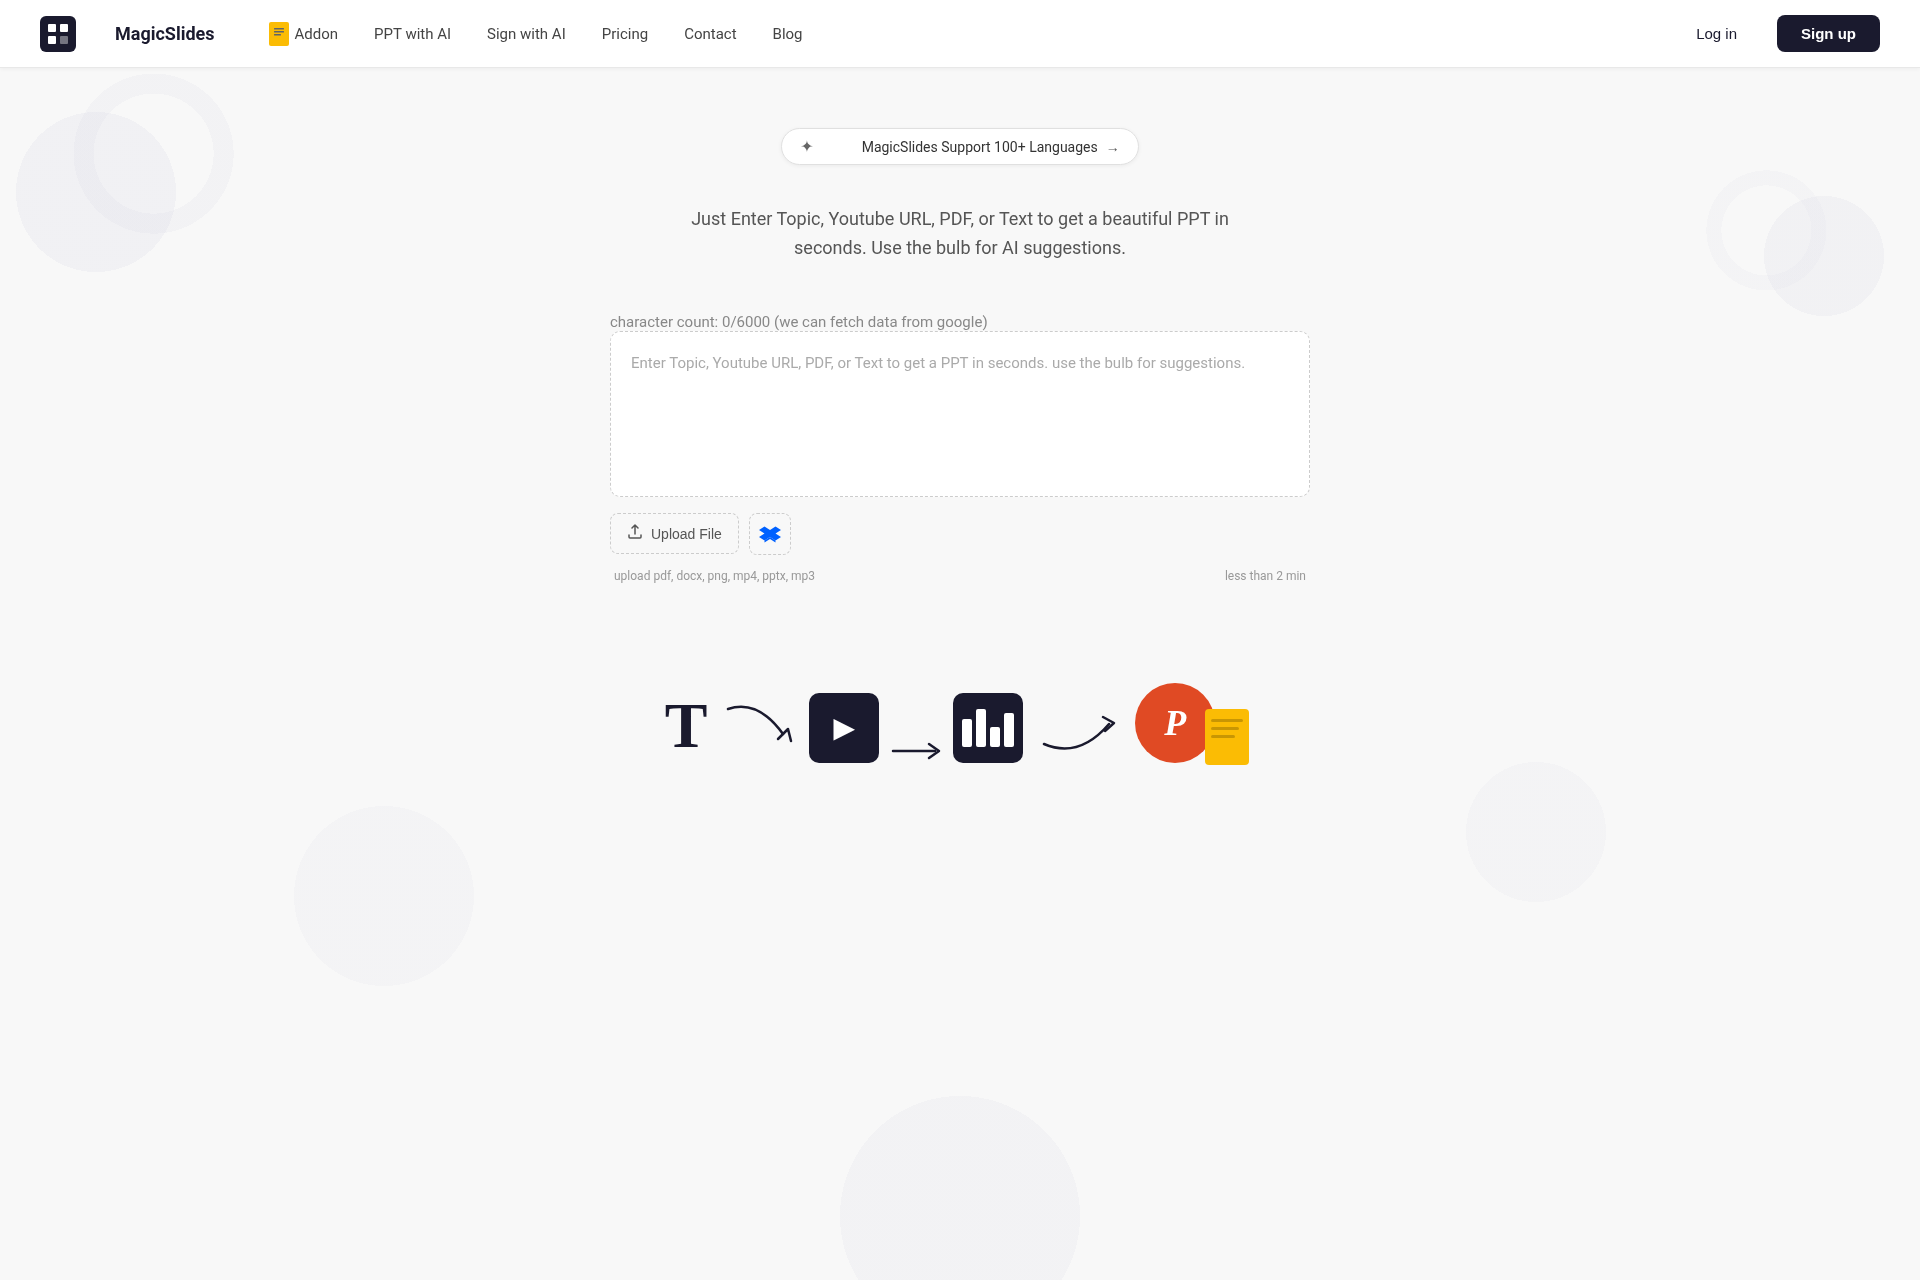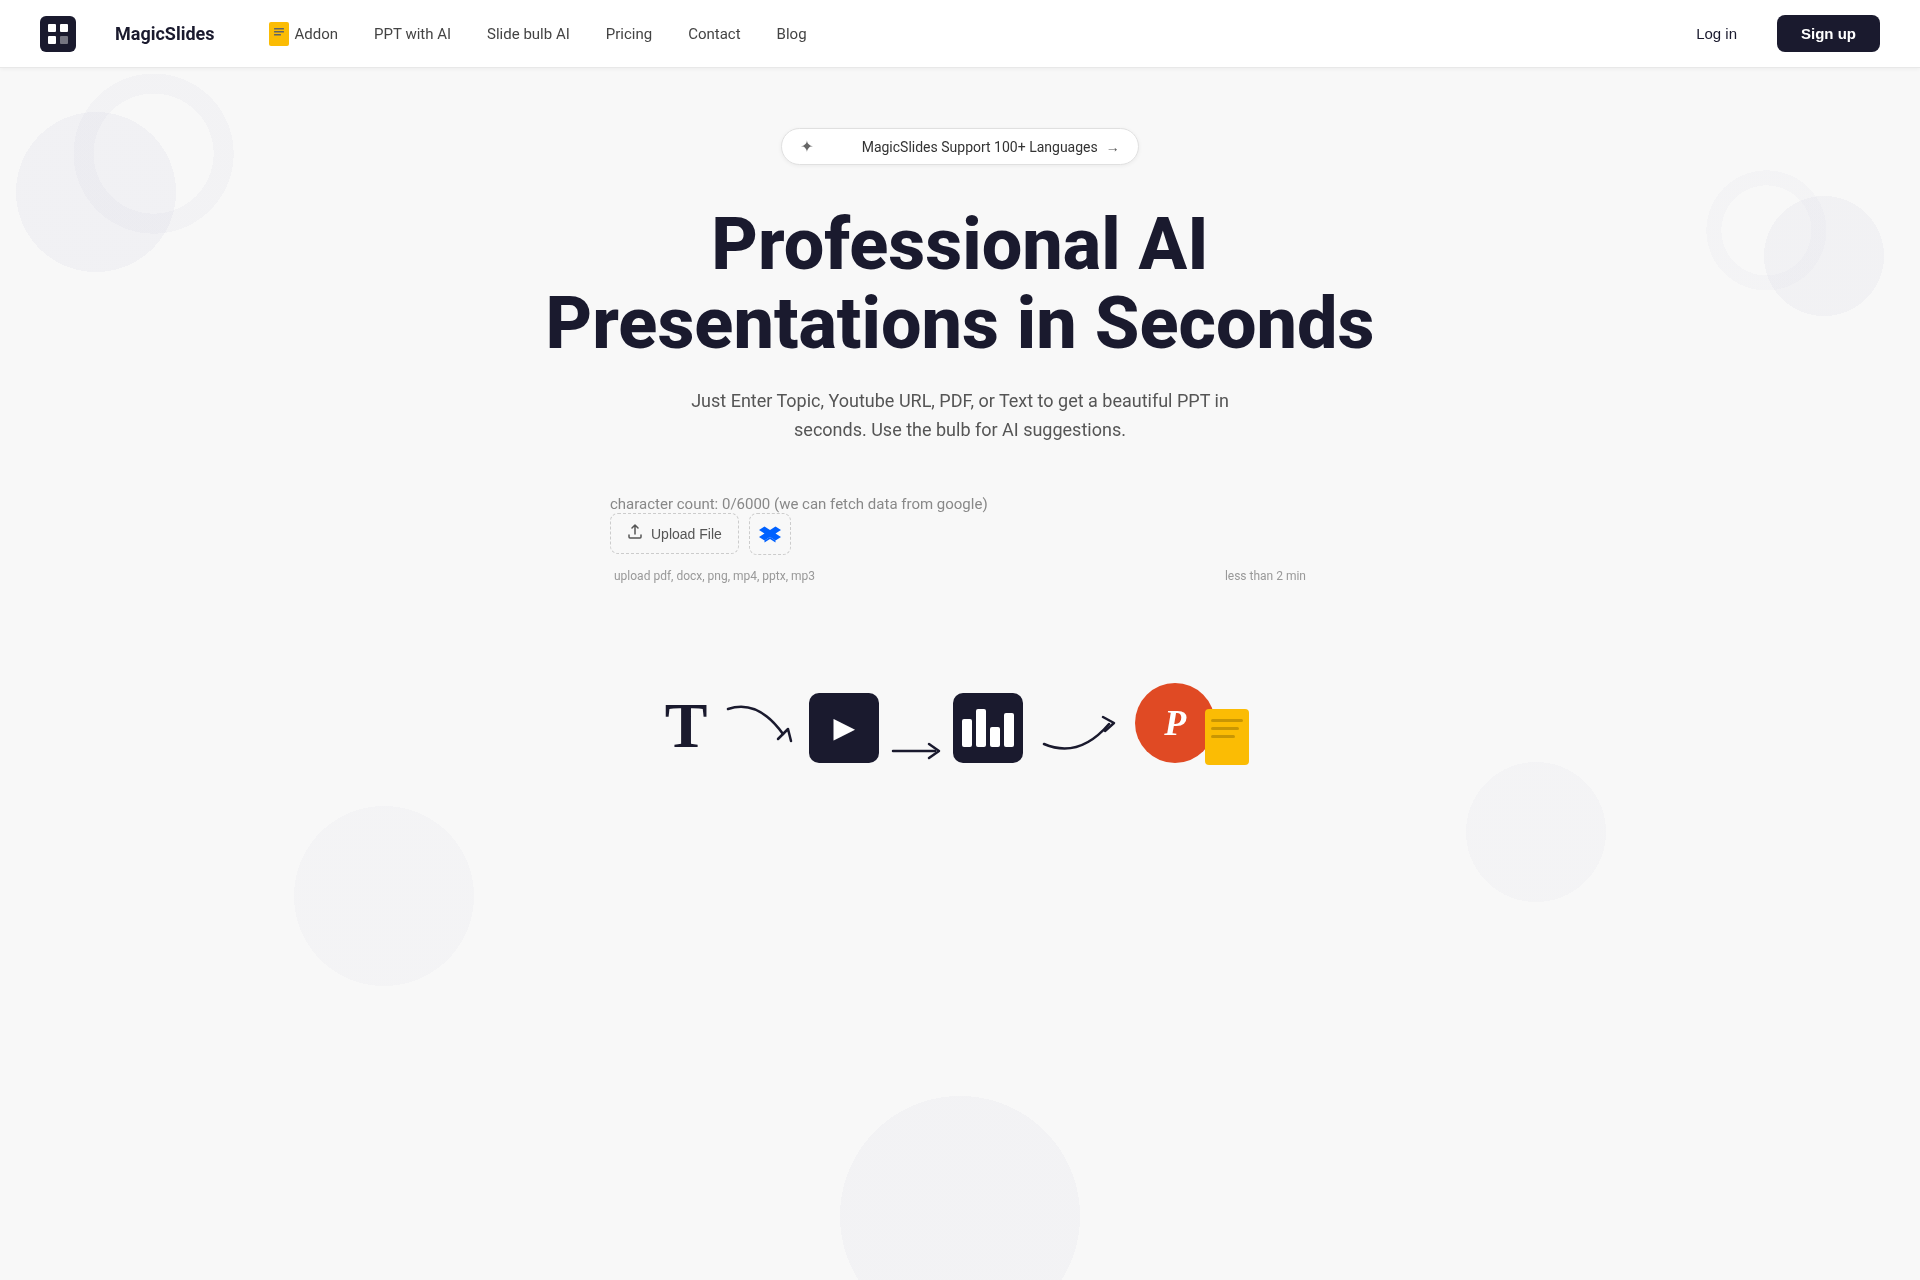--- a/index.html
+++ b/index.html
@@ -442,21 +442,21 @@
             <rect x="2" y="6" width="10" height="1.5" rx="0.5" fill="#5f6368"></rect>
             <rect x="2" y="9" width="7" height="1.5" rx="0.5" fill="#5f6368"></rect>
           </svg>
         </div>
         <span>Addon</span>
       </a>
       <a class="nav-link" href="#">
         <span>PPT with AI</span>
       </a>
       <a class="nav-link" href="#">
-        <span>Slide bulb AI</span>
+        <span>Sign with AI</span>
       </a>
       <a class="nav-link" href="#">
         <span>Pricing</span>
       </a>
       <a class="nav-link" href="#">
         <span>Contact</span>
       </a>
       <a class="nav-link" href="#">
         <span>Blog</span>
       </a>
@@ -471,30 +471,29 @@
 
 <main>
   <section class="hero-section">
 
     <div class="lang-badge">
       <span class="lang-badge-icon">✦</span>
       <span class="lang-badge-text">MagicSlides Support 100+ Languages</span>
       <span class="lang-badge-arrow">→</span>
     </div>
 
-    <h1 class="hero-title">
-      <span>Professional AI</span><br>
-      <span>Presentations in Seconds</span>
-    </h1>
 
     <p class="hero-subtitle">Just Enter Topic, Youtube URL, PDF, or Text to get a beautiful PPT in seconds. Use the bulb for AI suggestions.</p>
 
     <div class="input-section">
       <p class="char-count">character count: 0/6000 (we can fetch data from google)</p>
 
+      <div class="textarea-wrapper">
+        <textarea class="main-textarea" placeholder="Enter Topic, Youtube URL, PDF, or Text to get a PPT in seconds. use the bulb for suggestions." style=""></textarea>
+      </div>
 
       <div class="action-bar">
         <div class="left-actions">
           <div class="file-buttons">
             <button class="btn-upload">
               <span>
                 <svg width="16" height="16" viewBox="0 0 16 16" fill="none">
                   <path d="M8 1v9M5 4l3-3 3 3" stroke="#555" stroke-width="1.5" stroke-linecap="round" stroke-linejoin="round"></path>
                   <path d="M2 11v2a1 1 0 001 1h10a1 1 0 001-1v-2" stroke="#555" stroke-width="1.5" stroke-linecap="round"></path>
                 </svg>

